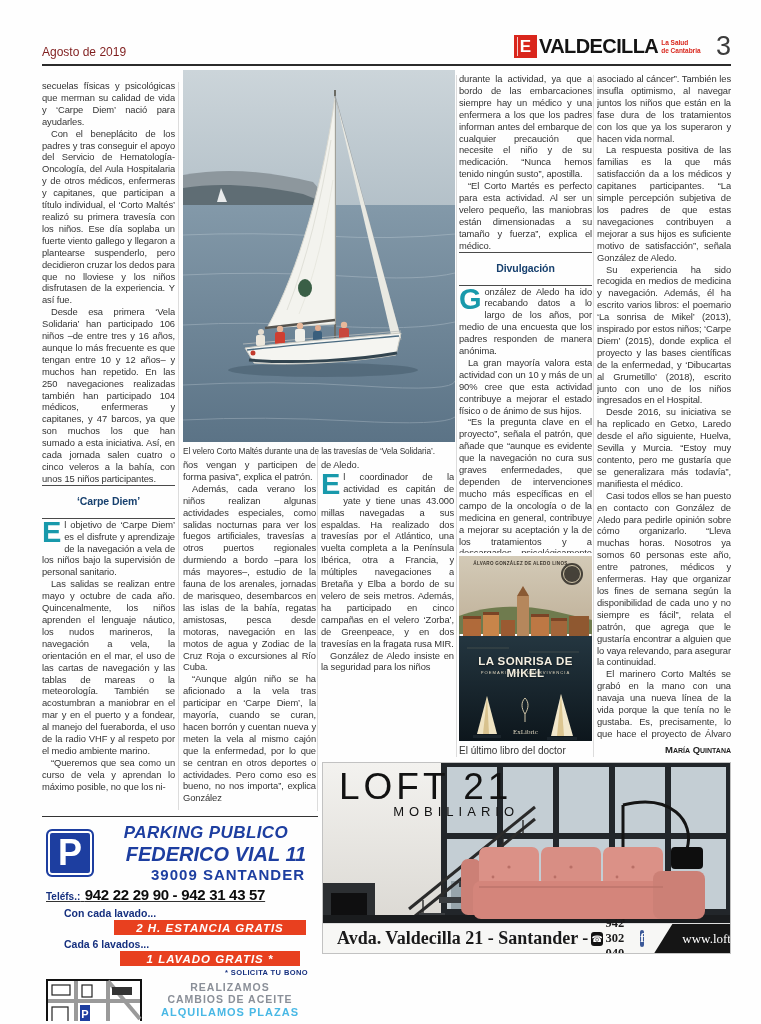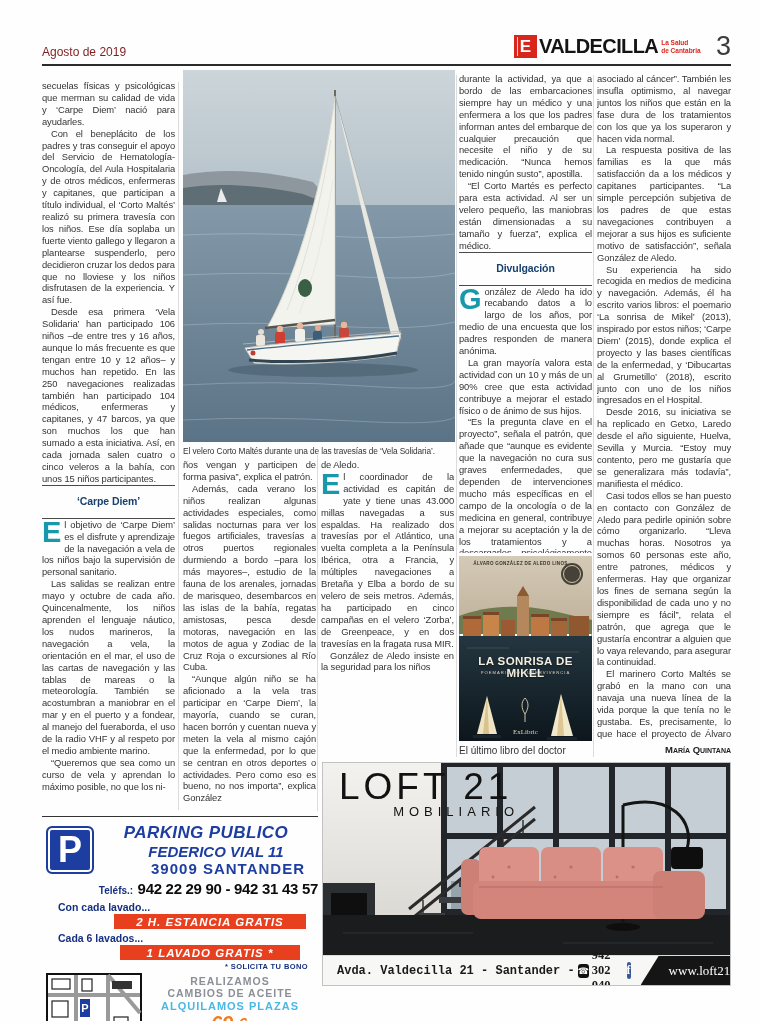--- a/index.html
+++ b/index.html
@@ -59,49 +59,49 @@
   
   .ads-rule { position:absolute; left:42px; top:816px; width:276px; height:1px; background:#333; }
 
   .parking { position:absolute; left:46px; top:823px; width:272px; height:198px; overflow:hidden; }
   .pk-top { display:flex; align-items:center; }
   .pk-logo { width:48px; height:48px; background:#1d3ea0; border:2px solid #1d3ea0; border-radius:6px; position:relative;
              display:flex; align-items:center; justify-content:center; flex:0 0 auto; box-shadow:0 0 0 2px #fff inset; }
   .pk-logo span { color:#fff; font-size:36px; font-weight:bold; line-height:1; }
   .pk-titles { flex:1; text-align:center; color:#1d3ea0; font-style:italic; font-weight:bold; }
   .pk-t1 { font-size:17px; letter-spacing:.4px; }
-  .pk-t2 { font-size:15px;padding-left:20px; }
+  .pk-t2 { font-size:20px;padding-left:20px; }
   .pk-t3 { font-size:15px; font-style:normal; letter-spacing:1px;margin-left:44px; }
-  .pk-phones { text-align:right; margin-top:3px; white-space:nowrap; }
+  .pk-phones { text-align:left; margin-top:3px; white-space:nowrap;text-decoration:underline; }
   .pk-ph-label { font-size:10px; font-weight:bold; color:#16307f; }
   .pk-ph { font-size:15px; font-weight:bold; color:#0c0c0c; letter-spacing:-0.3px; }
-  .pk-promo-label { margin:3px 0 1px 12px; font-size:10.5px; font-weight:bold; color:#16307f; }
+  .pk-promo-label { margin:3px 0 1px 18px; font-size:10.5px; font-weight:bold; color:#16307f; }
   .pk-bar { margin-left:68px; width:192px; background:#e8401f; color:#fff; font-weight:bold; font-style:italic;
             font-size:11.5px; text-align:center; letter-spacing:1px; padding:1.5px 0; }
   .pk-bar2 { width:180px; margin-left:74px; }
   .pk-note { text-align:right; margin:2px 10px 0 0; font-size:7.5px; font-weight:bold; color:#16307f; letter-spacing:.4px; }
   .pk-bottom { display:flex; margin-top:2px; }
   .pk-map { flex:0 0 auto; }
   .pk-services { flex:1; text-align:center; padding-top:2px; }
   .pk-s1 { font-size:10.5px; font-weight:bold; color:#8a8f98; letter-spacing:1px; line-height:12px; }
   .pk-s2 { font-size:11px; font-weight:bold; color:#49b8e5; letter-spacing:1px; margin-top:1px; }
   .pk-price { margin-top:0; font-weight:bold; font-style:italic; }
   .pk-price .pfx, .pk-price .val, .pk-price .eur { color:#ef7d22; }
   .pk-price .pfx { font-size:11px; }
   .pk-price .val { font-size:20px; letter-spacing:0; }
   .pk-price .sfx { color:#7a9ab5; font-size:11px; }
 
-  .loft { position:absolute; left:322px; top:762px; width:409px; height:224px; border:1px solid #c2c2c2; background:#ef4444; overflow:hidden; }
+  .loft { position:absolute; left:322px; top:762px; width:409px; height:192px; border:1px solid #c2c2c2; background:#ef4444; overflow:hidden; }
   .loft svg { display:block; }
   .loft-title-wrap { position:absolute; left:16px; top:4px; width:180px; color:#121212; }
   .loft-title { font-size:37px; letter-spacing:4px; font-weight:500; line-height:40px; white-space:nowrap; }
   .loft-sub { font-size:13px; letter-spacing:5px; font-weight:500; text-align:right; margin-top:-3px; }
   .loft-footer { position:absolute; left:0; right:0; bottom:0; height:30px; background:#f7f7f5; display:flex; align-items:center;
                  font-family:"Liberation Serif",serif; border-top:1px solid #ddd; }
-  .loft-address { padding-left:14px; font-size:12px; font-weight:bold; color:#1a1a1a; white-space:nowrap;font-family:Liberation Mono, monospace; }
+  .loft-address { padding-left:14px; font-size:18px; font-weight:bold; color:#1a1a1a; white-space:nowrap; }
   .loft-phone-icon { display:inline-flex; width:14px; height:14px; background:#111; color:#fff; border-radius:3px;
                      align-items:center; justify-content:center; font-size:9px; vertical-align:-2px; margin:0 3px; }
   .loft-phone { font-size:12.5px; font-weight:bold; color:#1a1a1a; }
   .fb { width:17px; height:17px; background:#3b5998; color:#fff; font-weight:bold; display:flex; align-items:center;
         justify-content:center; font-size:12px; margin:0 10px 0 16px; border-radius:2px; font-family:"Liberation Serif",serif; }
   .loft-web { margin-left:auto; height:100%; background:#151515; color:#fff; display:flex; align-items:center;
               padding:0 16px 0 28px; clip-path:polygon(18px 0, 100% 0, 100% 100%, 0 100%); font-size:13px; white-space:nowrap; }
 </style>
 </head>
 <body>

